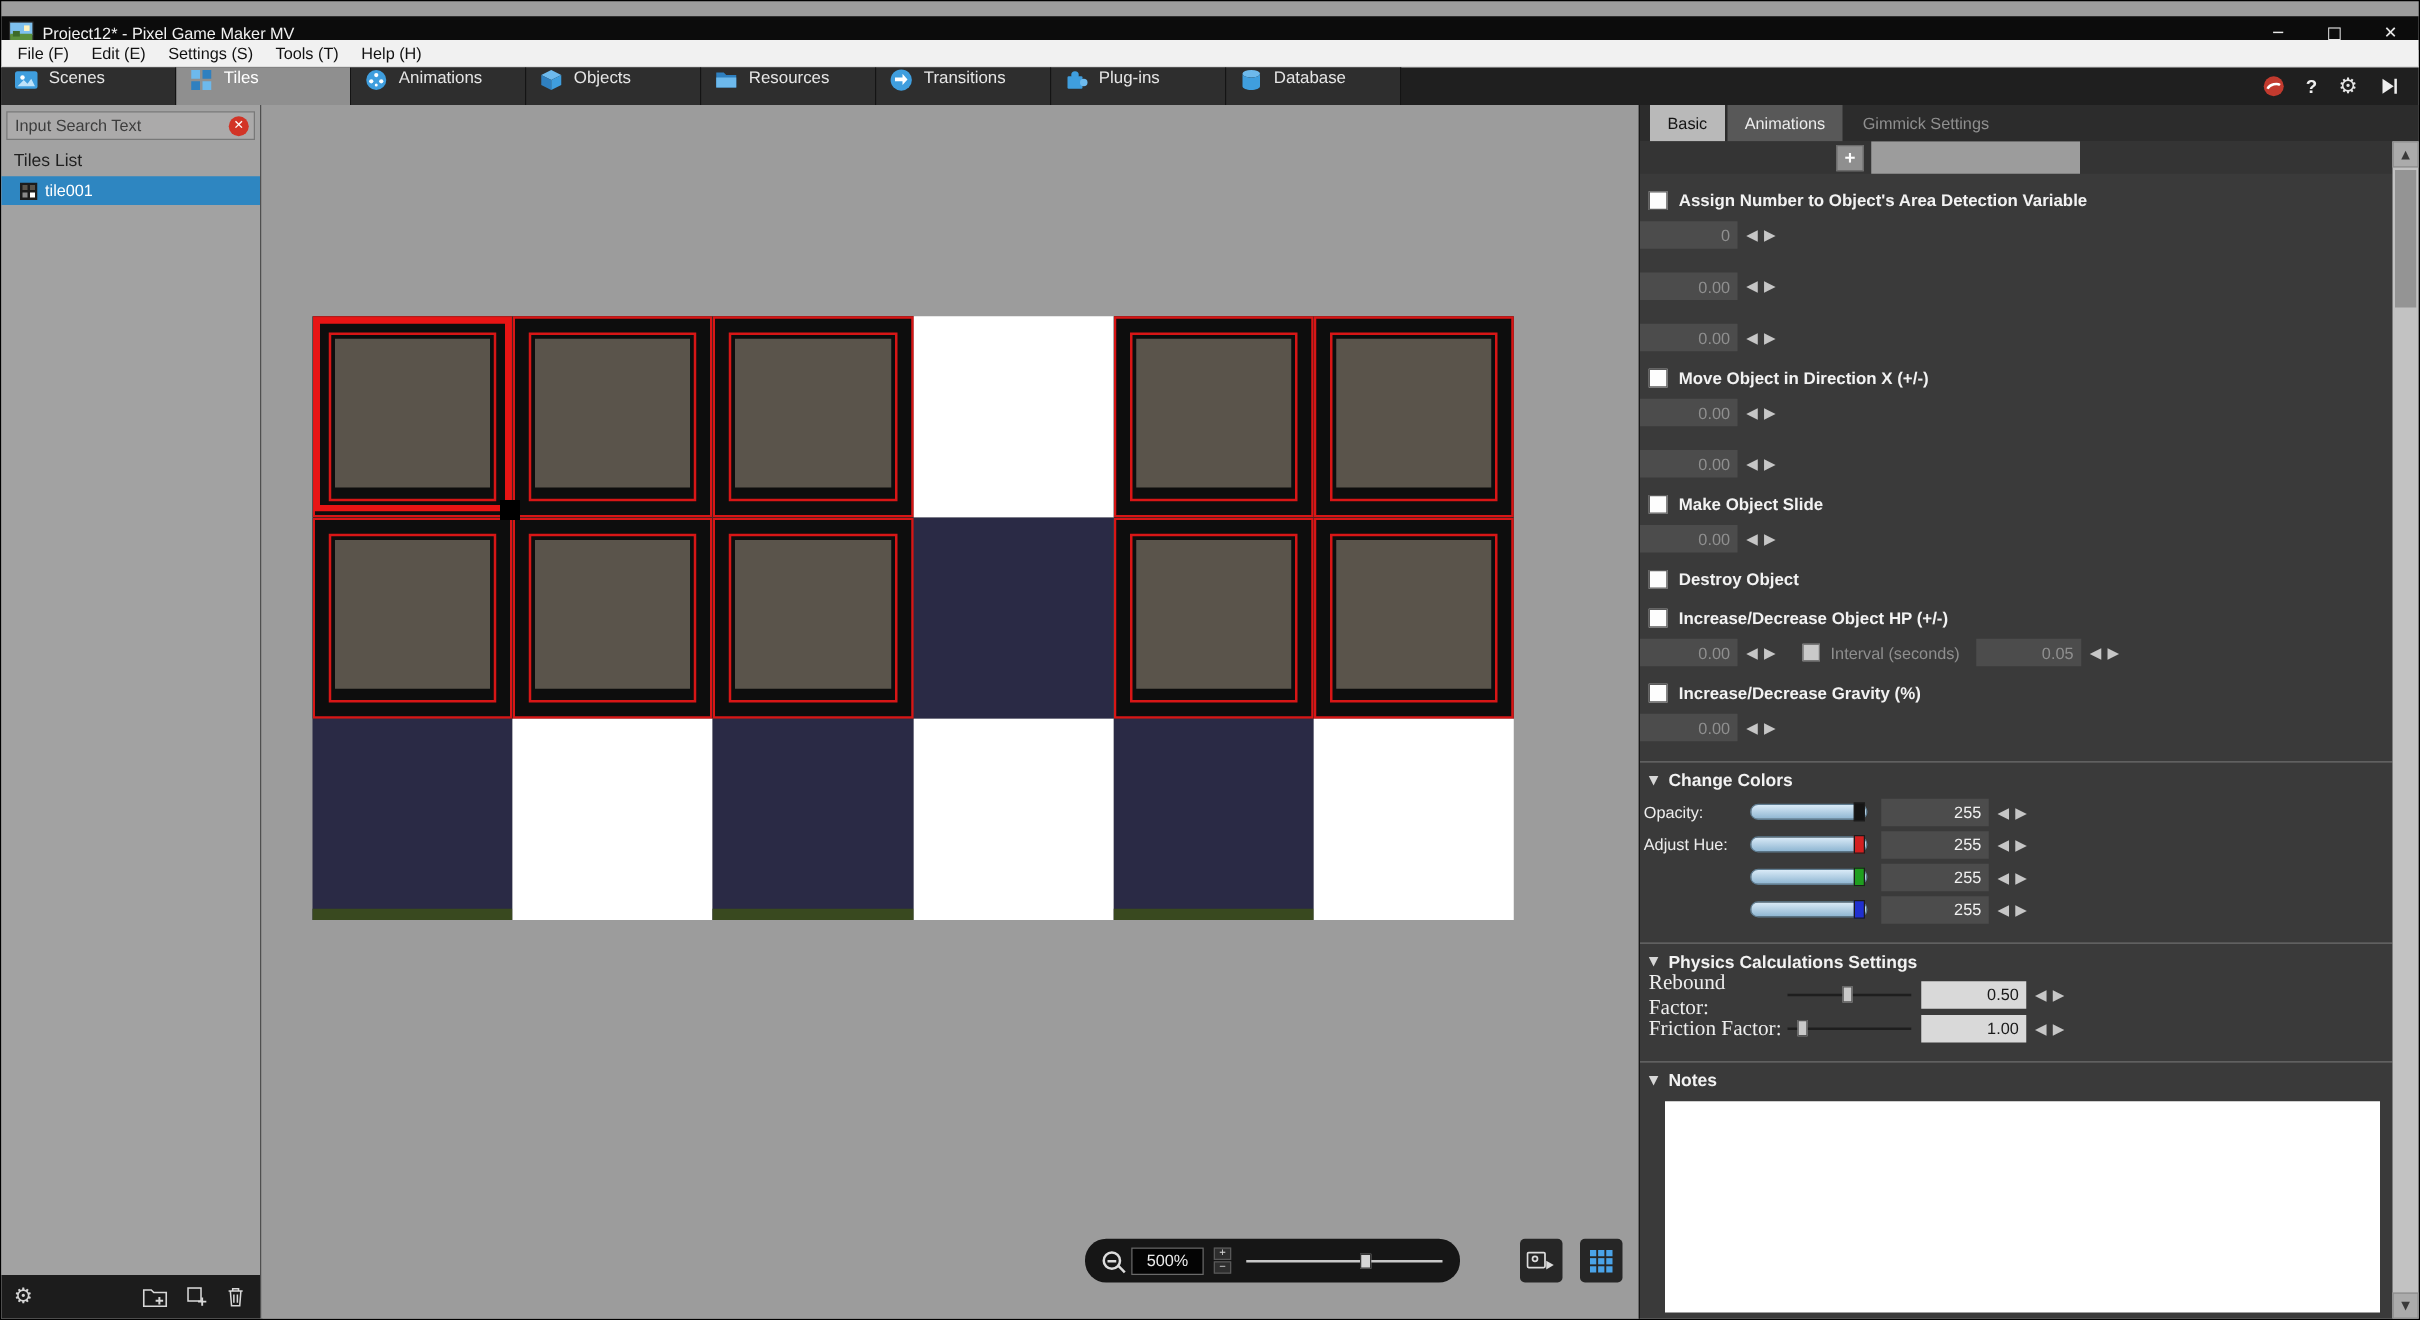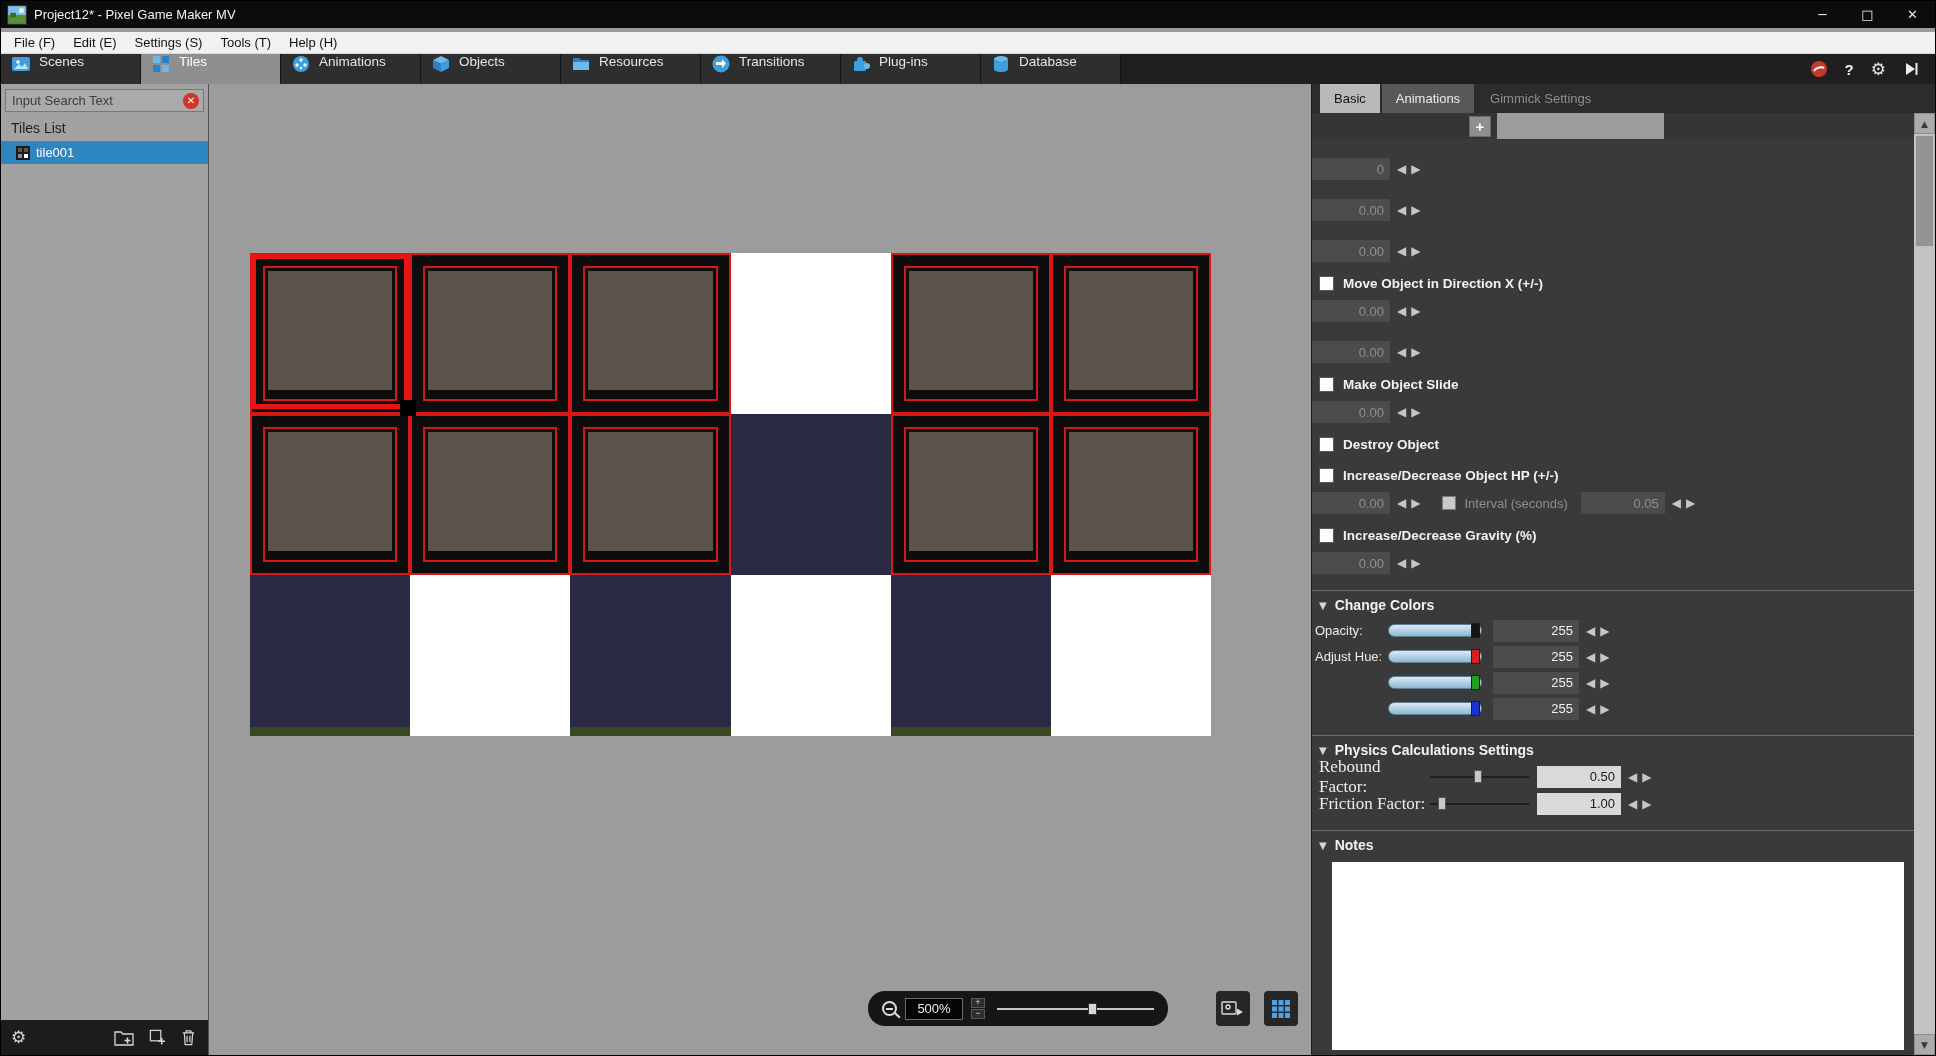--- a/index.html
+++ b/index.html
@@ -1,21 +1,21 @@
 <!DOCTYPE html>
 <html><head>
 <meta charset="utf-8">
 <style>
   * { box-sizing: border-box; margin: 0; padding: 0; }
   html,body { width:1936px; height:1056px; overflow:hidden; }
   body { font-family:"Liberation Sans", sans-serif; background:#000; }
   .win { position:relative; width:1936px; height:1056px; background:#9c9c9c; border:1px solid #000; overflow:hidden; }
 
   
-  .titlebar { position:absolute; left:0; top:0; right:0; height:27px; background:#0c0c0c; display:flex; align-items:center; color:#fff; }
+  .titlebar { position:absolute; left:0; top:12px; right:0; height:27px; background:#0c0c0c; display:flex; align-items:center; color:#fff; }
   .appicon { width:20px; height:20px; margin:0 7px 0 6px; display:flex; }
   .title { font-size:13px; color:#f2f2f2; }
   .winbtns { margin-left:auto; display:flex; height:31px; }
   .wbtn { width:45px; height:31px; display:flex; align-items:center; justify-content:center; color:#e8e8e8; font-size:13px; font-family:"DejaVu Sans",sans-serif; }
 
   
   .menubar { position:absolute; left:0; top:31px; right:0; height:22px; background:#f1f1f1; border-bottom:1px solid #d8d8d8; display:flex; align-items:center; padding-left:4px; }
   .menu-item { font-size:13px; color:#111; padding:2px 9px; cursor:default; }
 
   
@@ -93,21 +93,21 @@
   .arr + .arr { margin-left:5px; }
   .int-check { width:14px; height:14px; background:#c9c9c9; border:1px solid #787878; margin-left:22px; flex:none; }
   .int-label { color:#8f8f8f; font-size:13px; margin-left:8px; white-space:nowrap; }
   .int-box { width:84px; margin-left:13px; }
 
   .section-head { margin-top:16px; border-top:1px solid #6e6e6e; padding:6px 0 2px 7px; display:flex; align-items:center; gap:8px; flex:none; }
   .tri { color:#d6d6d6; font-size:10px; font-family:"DejaVu Sans",sans-serif; }
   .section-title { color:#f2f2f2; font-size:14px; font-weight:600; }
 
   .crow { display:flex; align-items:center; margin-top:5px; height:21px; flex:none; }
-  .clabel { width:76px; color:#ededed; font-size:13px; padding-left:3px; flex:none; }
+  .clabel { width:88px; color:#ededed; font-size:13px; padding-left:3px; flex:none; }
   .hslider { width:94px; height:13px; border-radius:7px; background:linear-gradient(180deg,#d9eaf7,#8fb6d2); border:1px solid #5f7c90; position:relative; flex:none; cursor:pointer; }
   .hhandle { position:absolute; right:1px; top:-2px; width:9px; height:15px; border:1px solid #1c1c1c; }
   .cbox { width:86px; margin-left:11px; color:#f0f0f0; }
 
   .prow { display:flex; align-items:center; margin-top:6px; height:21px; flex:none; }
   .plabel { width:118px; color:#ededed; font-size:17px; padding-left:7px; flex:none;font-family:Liberation Serif, serif; }
   .pslider { position:relative; width:99px; height:13px; flex:none; cursor:pointer; }
   .pslider::before { content:""; position:absolute; left:0; right:0; top:6px; height:2px; background:#1e1e1e; }
   .phandle { position:absolute; top:0; width:8px; height:13px; background:#c9c9c9; border:1px solid #555; }
   .pbox { width:84px; margin-left:8px; background:#d9d9d9; color:#1a1a1a; }
@@ -367,20 +367,24 @@
     </div>
     <div class="panel-body">
       <div class="panel-content">
 
         <div class="add-row">
           <div class="add-btn">+</div>
           <div class="partial-item"></div>
         </div>
 
         <div class="action">
+          <div class="label-row">
+            <span class="checkbox"></span>
+            <span class="action-label">Assign Number to Object's Area Detection Variable</span>
+          </div>
           <div class="spin-row">
             <div class="spin-box">0</div>
             <span class="arr">◀</span>
             <span class="arr">▶</span>
           </div>
         </div>
 
         <div class="action">
           <div class="spin-row">
             <div class="spin-box">0.00</div>

